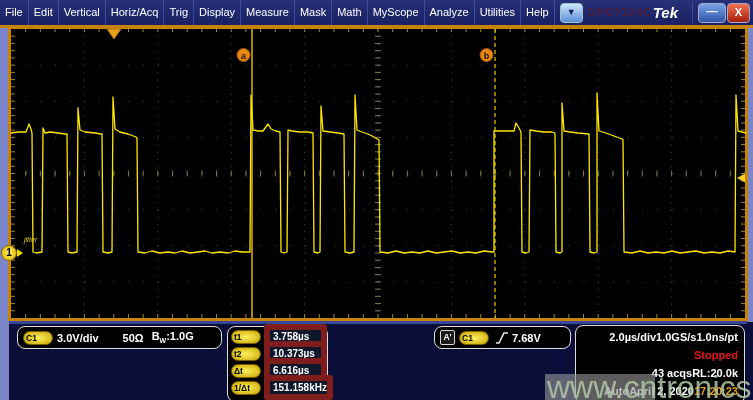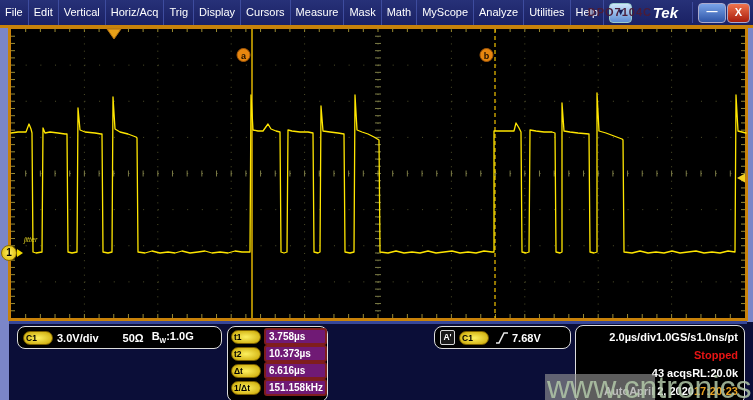--- a/index.html
+++ b/index.html
@@ -37,22 +37,22 @@
   .jitter{position:absolute;left:24px;top:236px;font-size:7px;color:#d8c820;font-style:italic;z-index:3;}
   
   .robox{position:absolute;background:#000;border:1.5px solid #dcdcdc;border-radius:8px;z-index:4;
          color:#fff;font-size:11px;font-weight:bold;}
   .oval{display:inline-block;min-width:24px;padding:0 2px;height:12px;border-radius:7px;
         background:radial-gradient(#fdf060,#c8a400);border:1px solid #7a5e00;color:#000;
         font-size:8.5px;font-weight:bold;text-align:left;line-height:12px;vertical-align:middle;}
   .ch-box{left:17px;top:326px;width:203px;height:21px;display:flex;align-items:center;}
   .cur-box{left:227px;top:326px;width:99px;height:72px;padding:1px 0;}
   .cur-row{display:flex;align-items:center;height:17px;padding-left:3px;}
-  .cur-val{margin-left:3px;width:62px;height:13px;border:2px solid #7f1d1d;border-radius:3px;
-           font-size:10px;line-height:13px;padding-left:3px;background:#701a75;}
+  .cur-val{margin-left:3px;width:62px;height:13px;border:6px solid #7f1d1d;border-radius:3px;
+           font-size:10px;line-height:13px;padding-left:3px;background:#0f172a;}
   .trg-box{left:434px;top:326px;width:135px;height:21px;display:flex;align-items:center;}
   .abadge{width:13px;height:13px;border:1px solid #d8d8d8;border-radius:2px;background:#1a1a1a;
           color:#fff;font-size:8.5px;font-weight:bold;text-align:center;line-height:13px;margin:0 4px 0 5px;}
   .acq-box{left:575px;top:325px;width:168px;height:73px;display:flex;flex-direction:column;
            justify-content:space-around;padding:2px 0;}
   .acq-row{display:flex;justify-content:flex-end;padding:0 6px;line-height:13px;}
   .stopped{color:#e81414;}
   .acq-time{color:#e8a020;}
   sub{font-size:7px;}
   
@@ -67,21 +67,20 @@
 <div class="screen">
 
   <div class="menubar">
 
     <div class="menu-item">File</div>
       <div class="menu-item">Edit</div>
       <div class="menu-item">Vertical</div>
       <div class="menu-item">Horiz/Acq</div>
       <div class="menu-item">Trig</div>
       <div class="menu-item">Display</div>
-      <div class="menu-item">Cursors</div>
       <div class="menu-item">Measure</div>
       <div class="menu-item">Mask</div>
       <div class="menu-item">Math</div>
       <div class="menu-item">MyScope</div>
       <div class="menu-item">Analyze</div>
       <div class="menu-item">Utilities</div>
       <div class="menu-item">Help</div>
       <div class="menu-dd">▼</div>
     <div class="mb-div" style="right:60px;"></div>
     <span class="model">DPO7104C</span>

